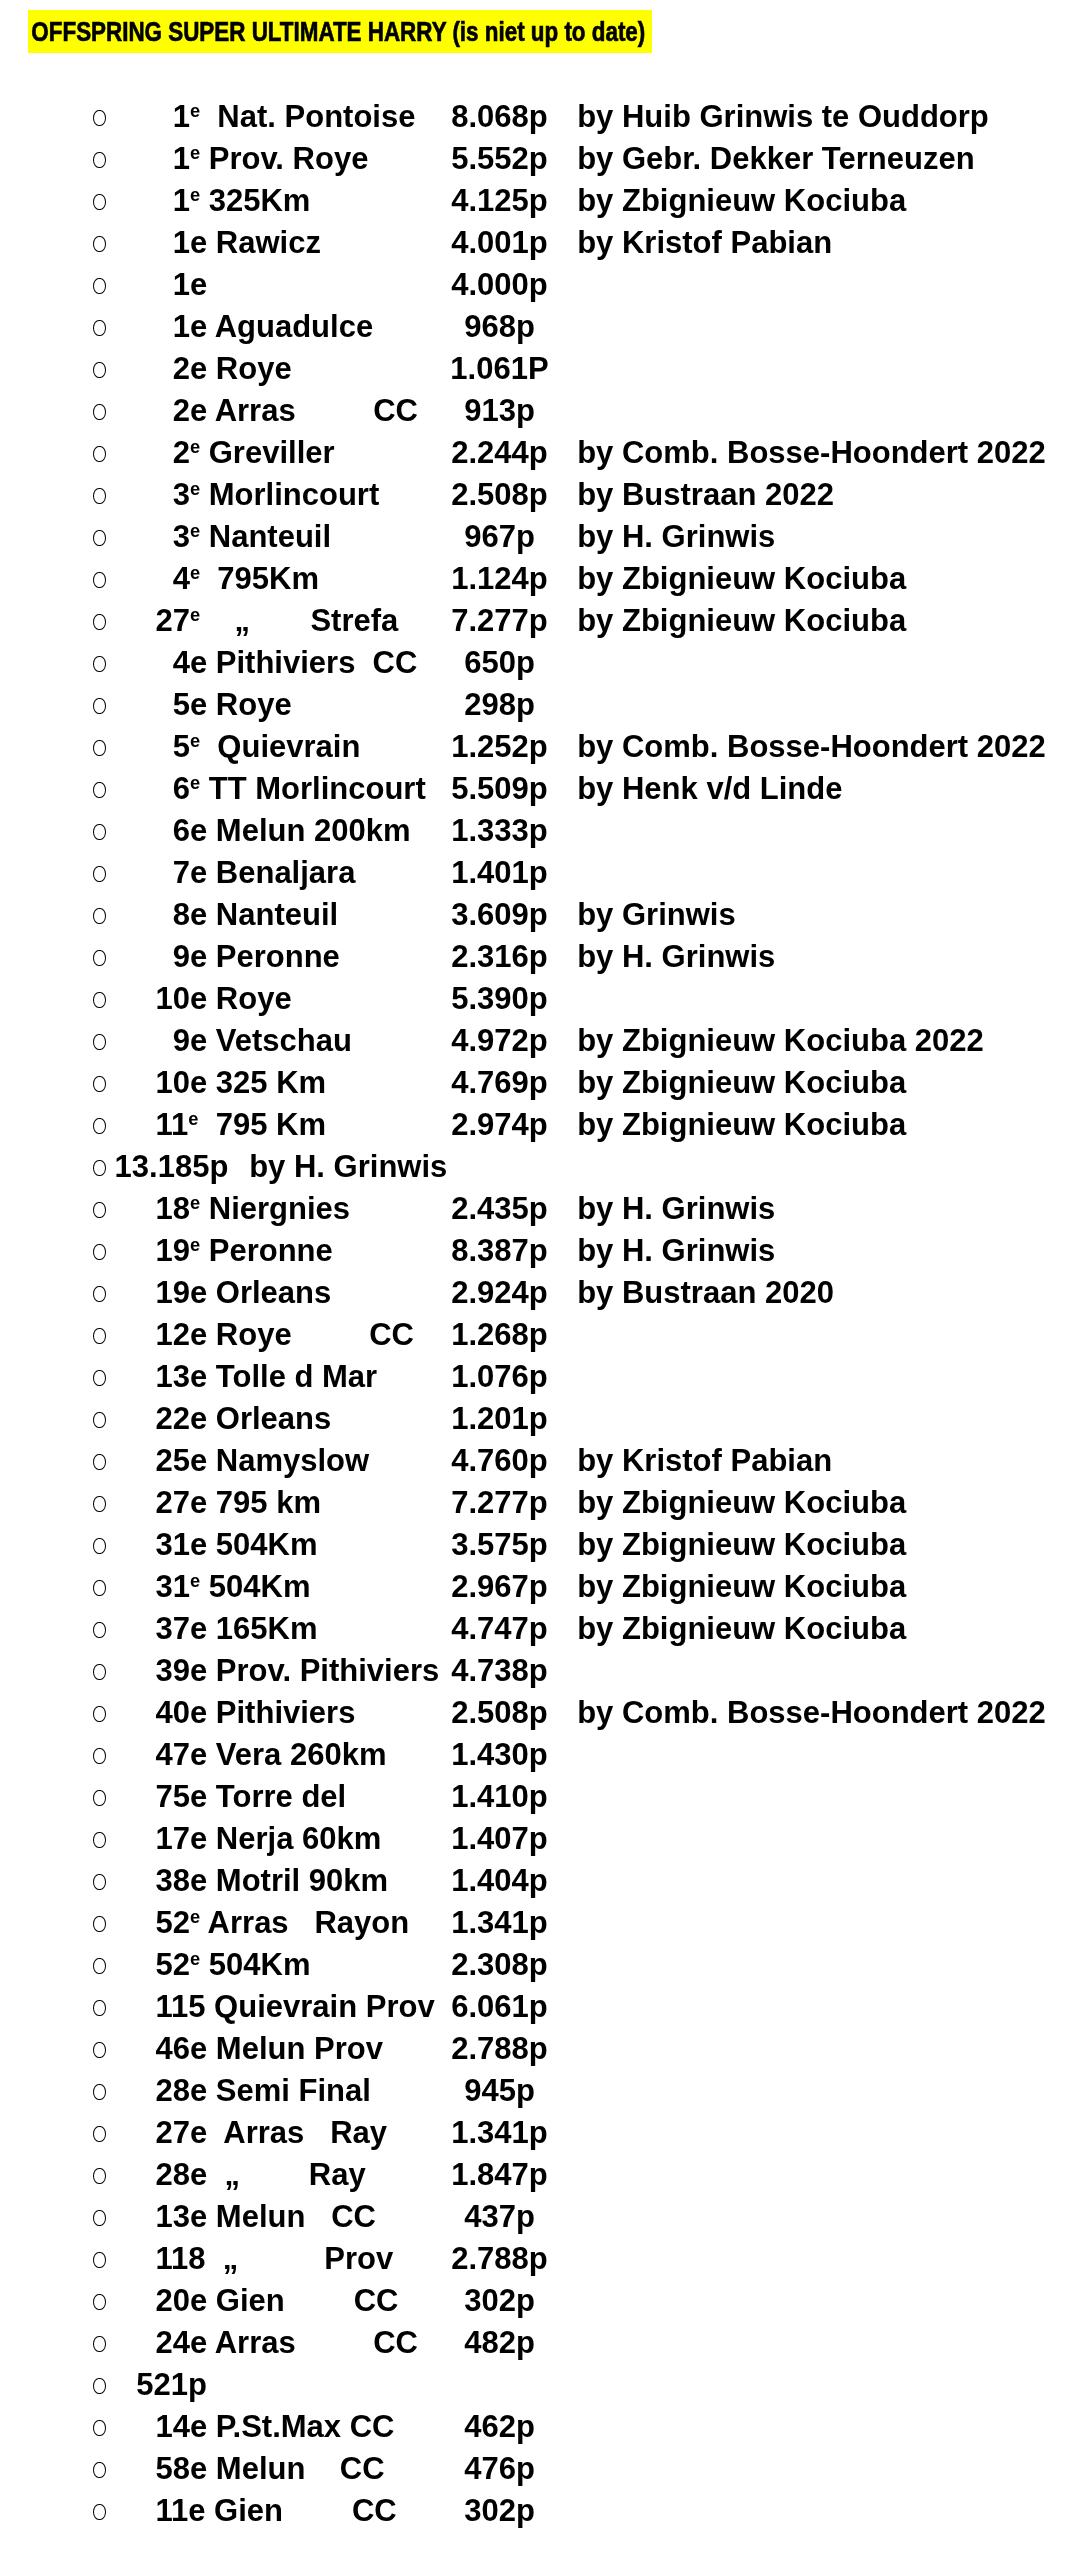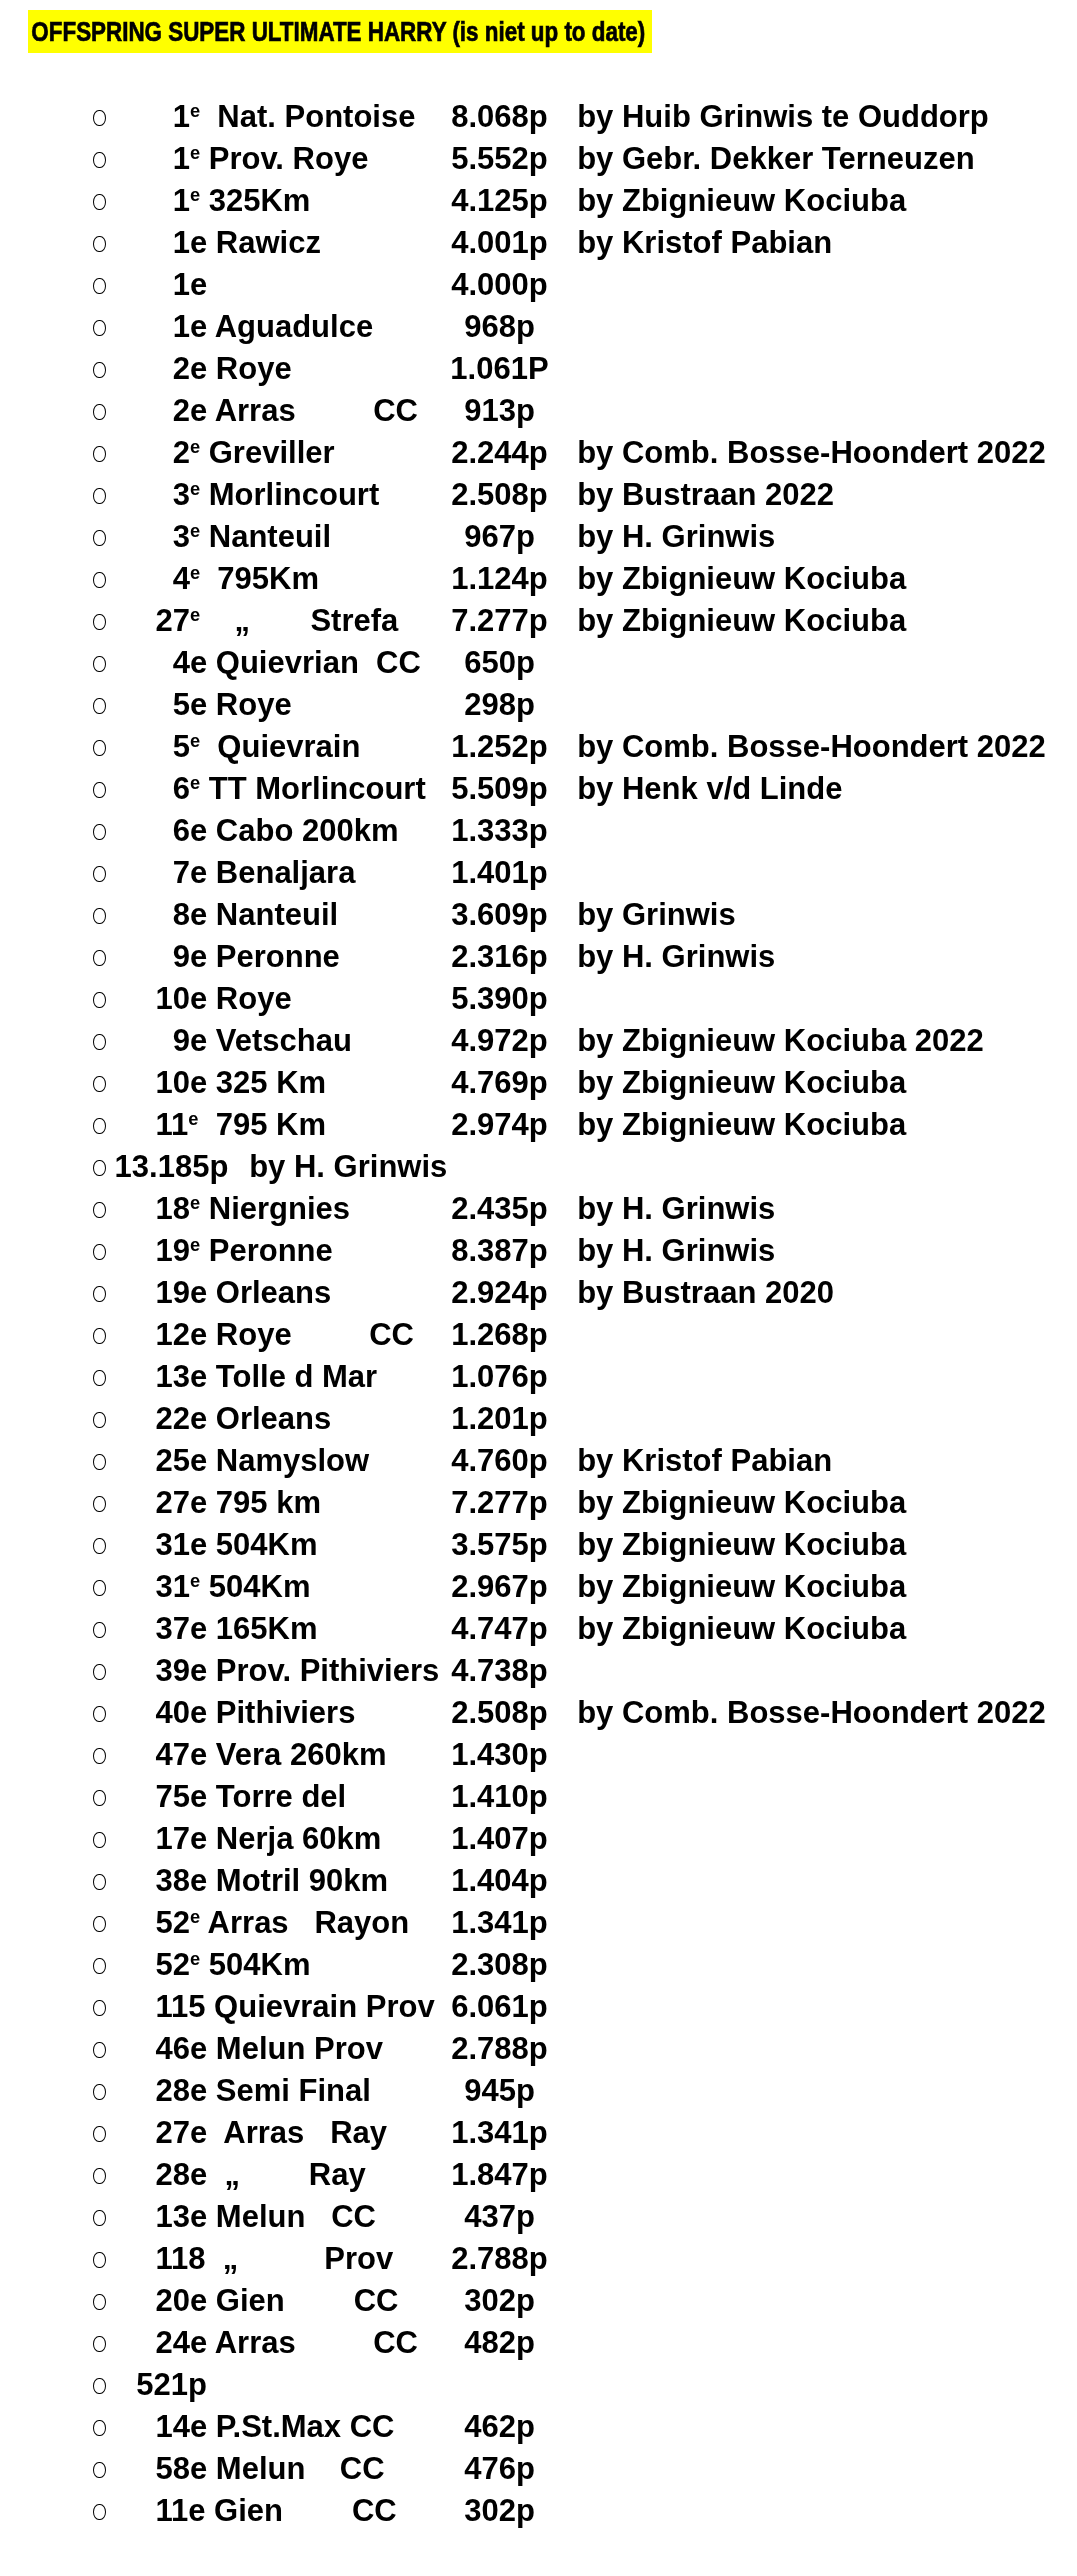--- a/index.html
+++ b/index.html
@@ -130,21 +130,21 @@
         <span class="by">by Zbignieuw Kociuba</span>
       </li>
       <li class="row">
         <span class="bullet"></span>
         <span class="left">27<sup>e</sup>    „       Strefa</span>
         <span class="pts">7.277p</span>
         <span class="by">by Zbignieuw Kociuba</span>
       </li>
       <li class="row">
         <span class="bullet"></span>
-        <span class="left">  4e Quievrian  CC</span>
+        <span class="left">  4e Pithiviers  CC</span>
         <span class="pts">650p</span>
         <span class="by"></span>
       </li>
       <li class="row">
         <span class="bullet"></span>
         <span class="left">  5e Roye</span>
         <span class="pts">298p</span>
         <span class="by"></span>
       </li>
       <li class="row">
@@ -154,21 +154,21 @@
         <span class="by">by Comb. Bosse-Hoondert 2022</span>
       </li>
       <li class="row">
         <span class="bullet"></span>
         <span class="left">  6<sup>e</sup> TT Morlincourt</span>
         <span class="pts">5.509p</span>
         <span class="by">by Henk v/d Linde</span>
       </li>
       <li class="row">
         <span class="bullet"></span>
-        <span class="left">  6e Cabo 200km</span>
+        <span class="left">  6e Melun 200km</span>
         <span class="pts">1.333p</span>
         <span class="by"></span>
       </li>
       <li class="row">
         <span class="bullet"></span>
         <span class="left">  7e Benaljara</span>
         <span class="pts">1.401p</span>
         <span class="by"></span>
       </li>
       <li class="row">

